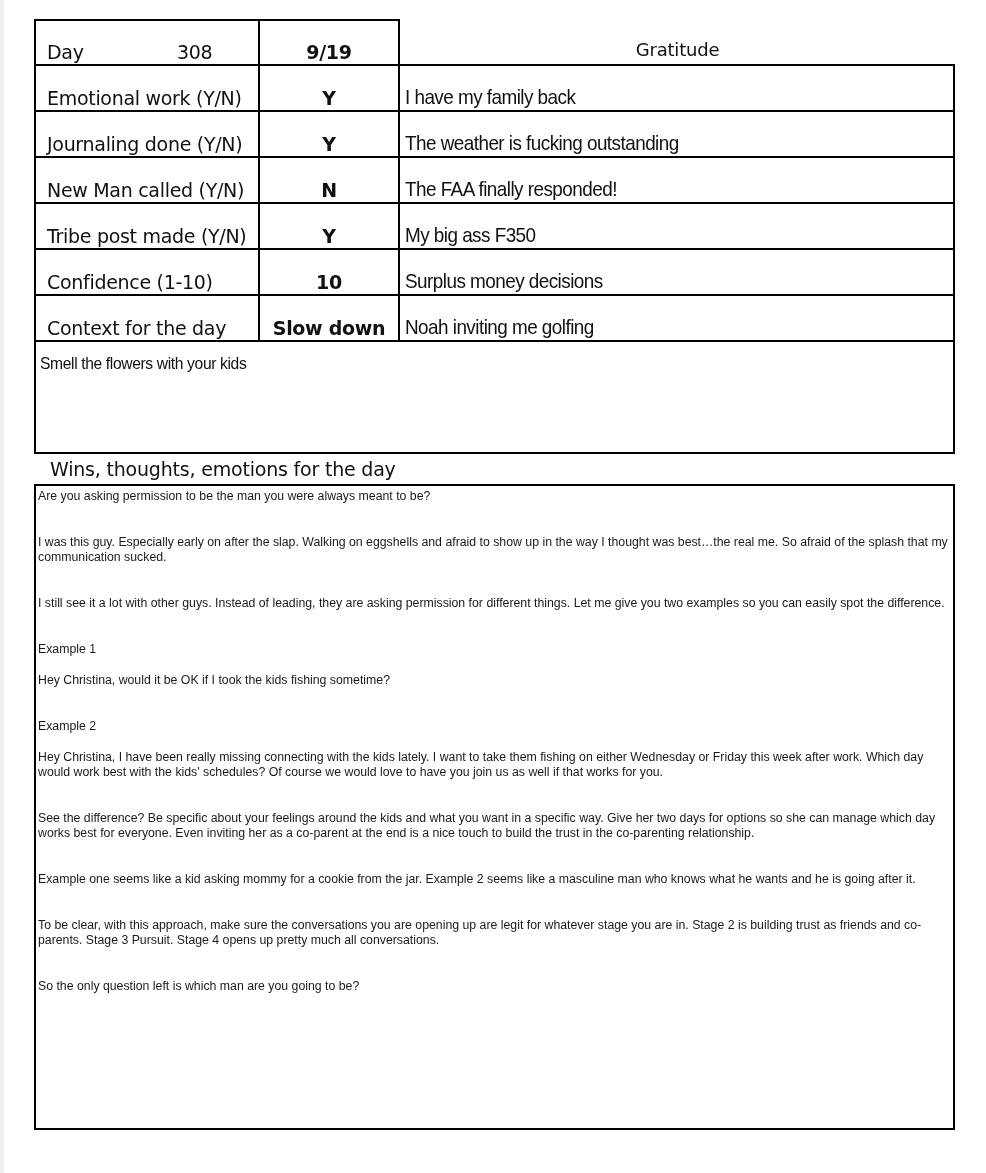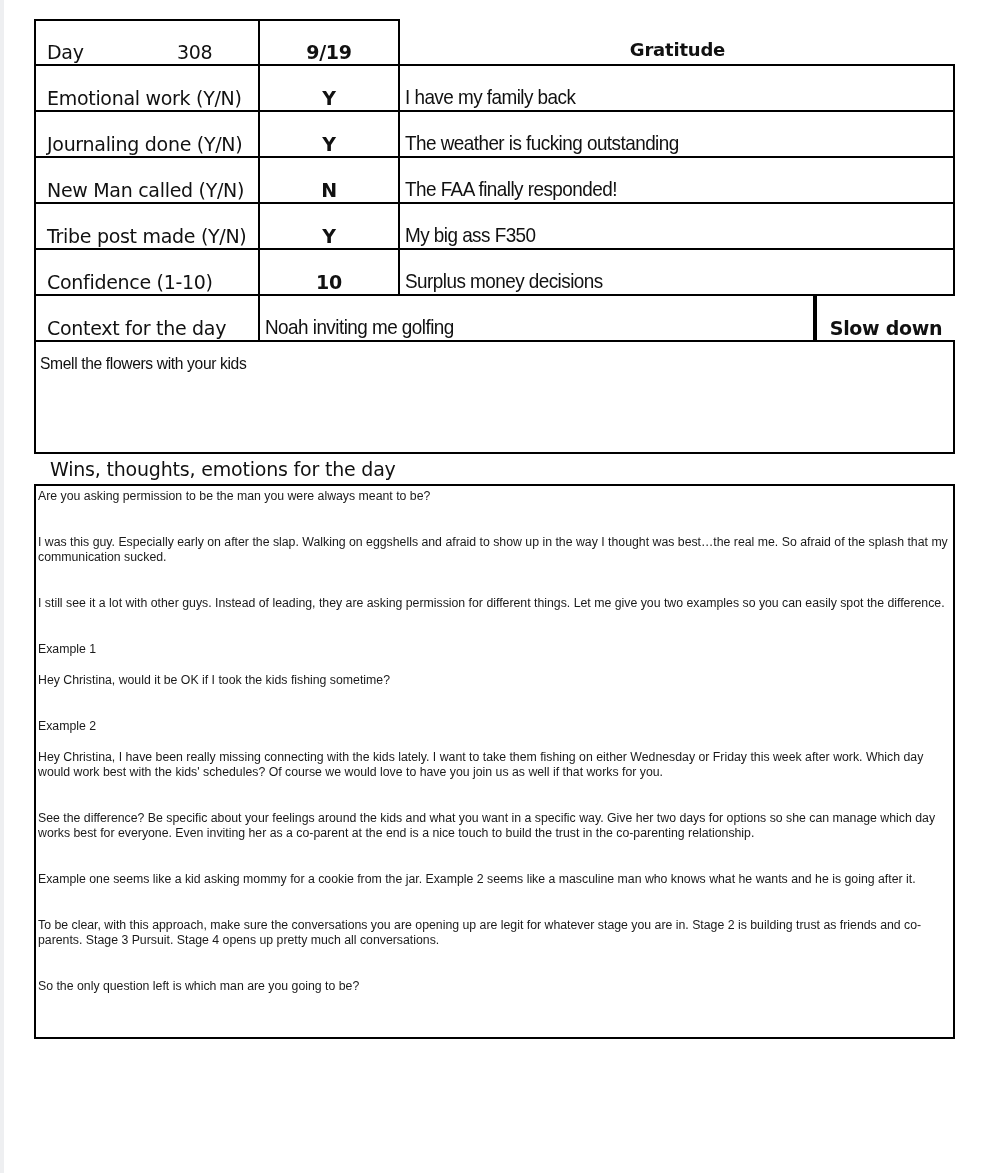--- a/index.html
+++ b/index.html
@@ -74,21 +74,21 @@
     .row.first .c-grat {
       border-right: none;
       border-left: 2px solid #000;
       justify-content: center;
       font-family: "DejaVu Sans", sans-serif;
       font-size: 18px;
       letter-spacing: -0.2px;
       padding-left: 0;
       padding-bottom: 4px;
     }
-    .row.first .c-grat span { transform: none; font-weight: bold; }
+    .row.first .c-grat span { transform: none; }
     .day-label { width: 130px; display: inline-block; }
     .day-num { display: inline-block; }
 
     
     .behaviors {
       box-sizing: border-box;
       width: 921px;
       height: 112px;
       border-left: 2px solid #000;
       border-right: 2px solid #000;
@@ -118,21 +118,21 @@
       font-family: "DejaVu Sans", sans-serif;
       font-size: 19px;
       letter-spacing: -0.2px;
       margin-left: 12px;
     }
     .wins-box {
       position: absolute;
       left: 34px;
       top: 484px;
       width: 921px;
-      height: 555px;
+      height: 646px;
       box-sizing: border-box;
       border: 2px solid #000;
       padding: 3px 4px 0 2px;
       font-family: "Liberation Sans", sans-serif;
       font-size: 12.3px;
       line-height: 15px;
       color: #1a1a1a;
     }
     .para { margin: 0; }
     .gap-lg { height: 31px; }
@@ -214,25 +214,25 @@
       </div>
     <div class="cell c-grat">
         <span>Surplus money decisions</span>
       </div>
   </div>
 
   <div class="row">
     <div class="cell c-label">
         <span>Context for the day</span>
       </div>
+    <div class="cell c-val">
+        <span>Slow down</span>
+      </div>
     <div class="cell c-grat">
         <span>Noah inviting me golfing</span>
-      </div>
-    <div class="cell c-val">
-        <span>Slow down</span>
       </div>
   </div>
 
   <div class="behaviors">
     <div class="behaviors-text">Smell the flowers with your kids</div>
   </div>
 </div>
 
 <div class="wins-title">Wins, thoughts, emotions for the day</div>
 

